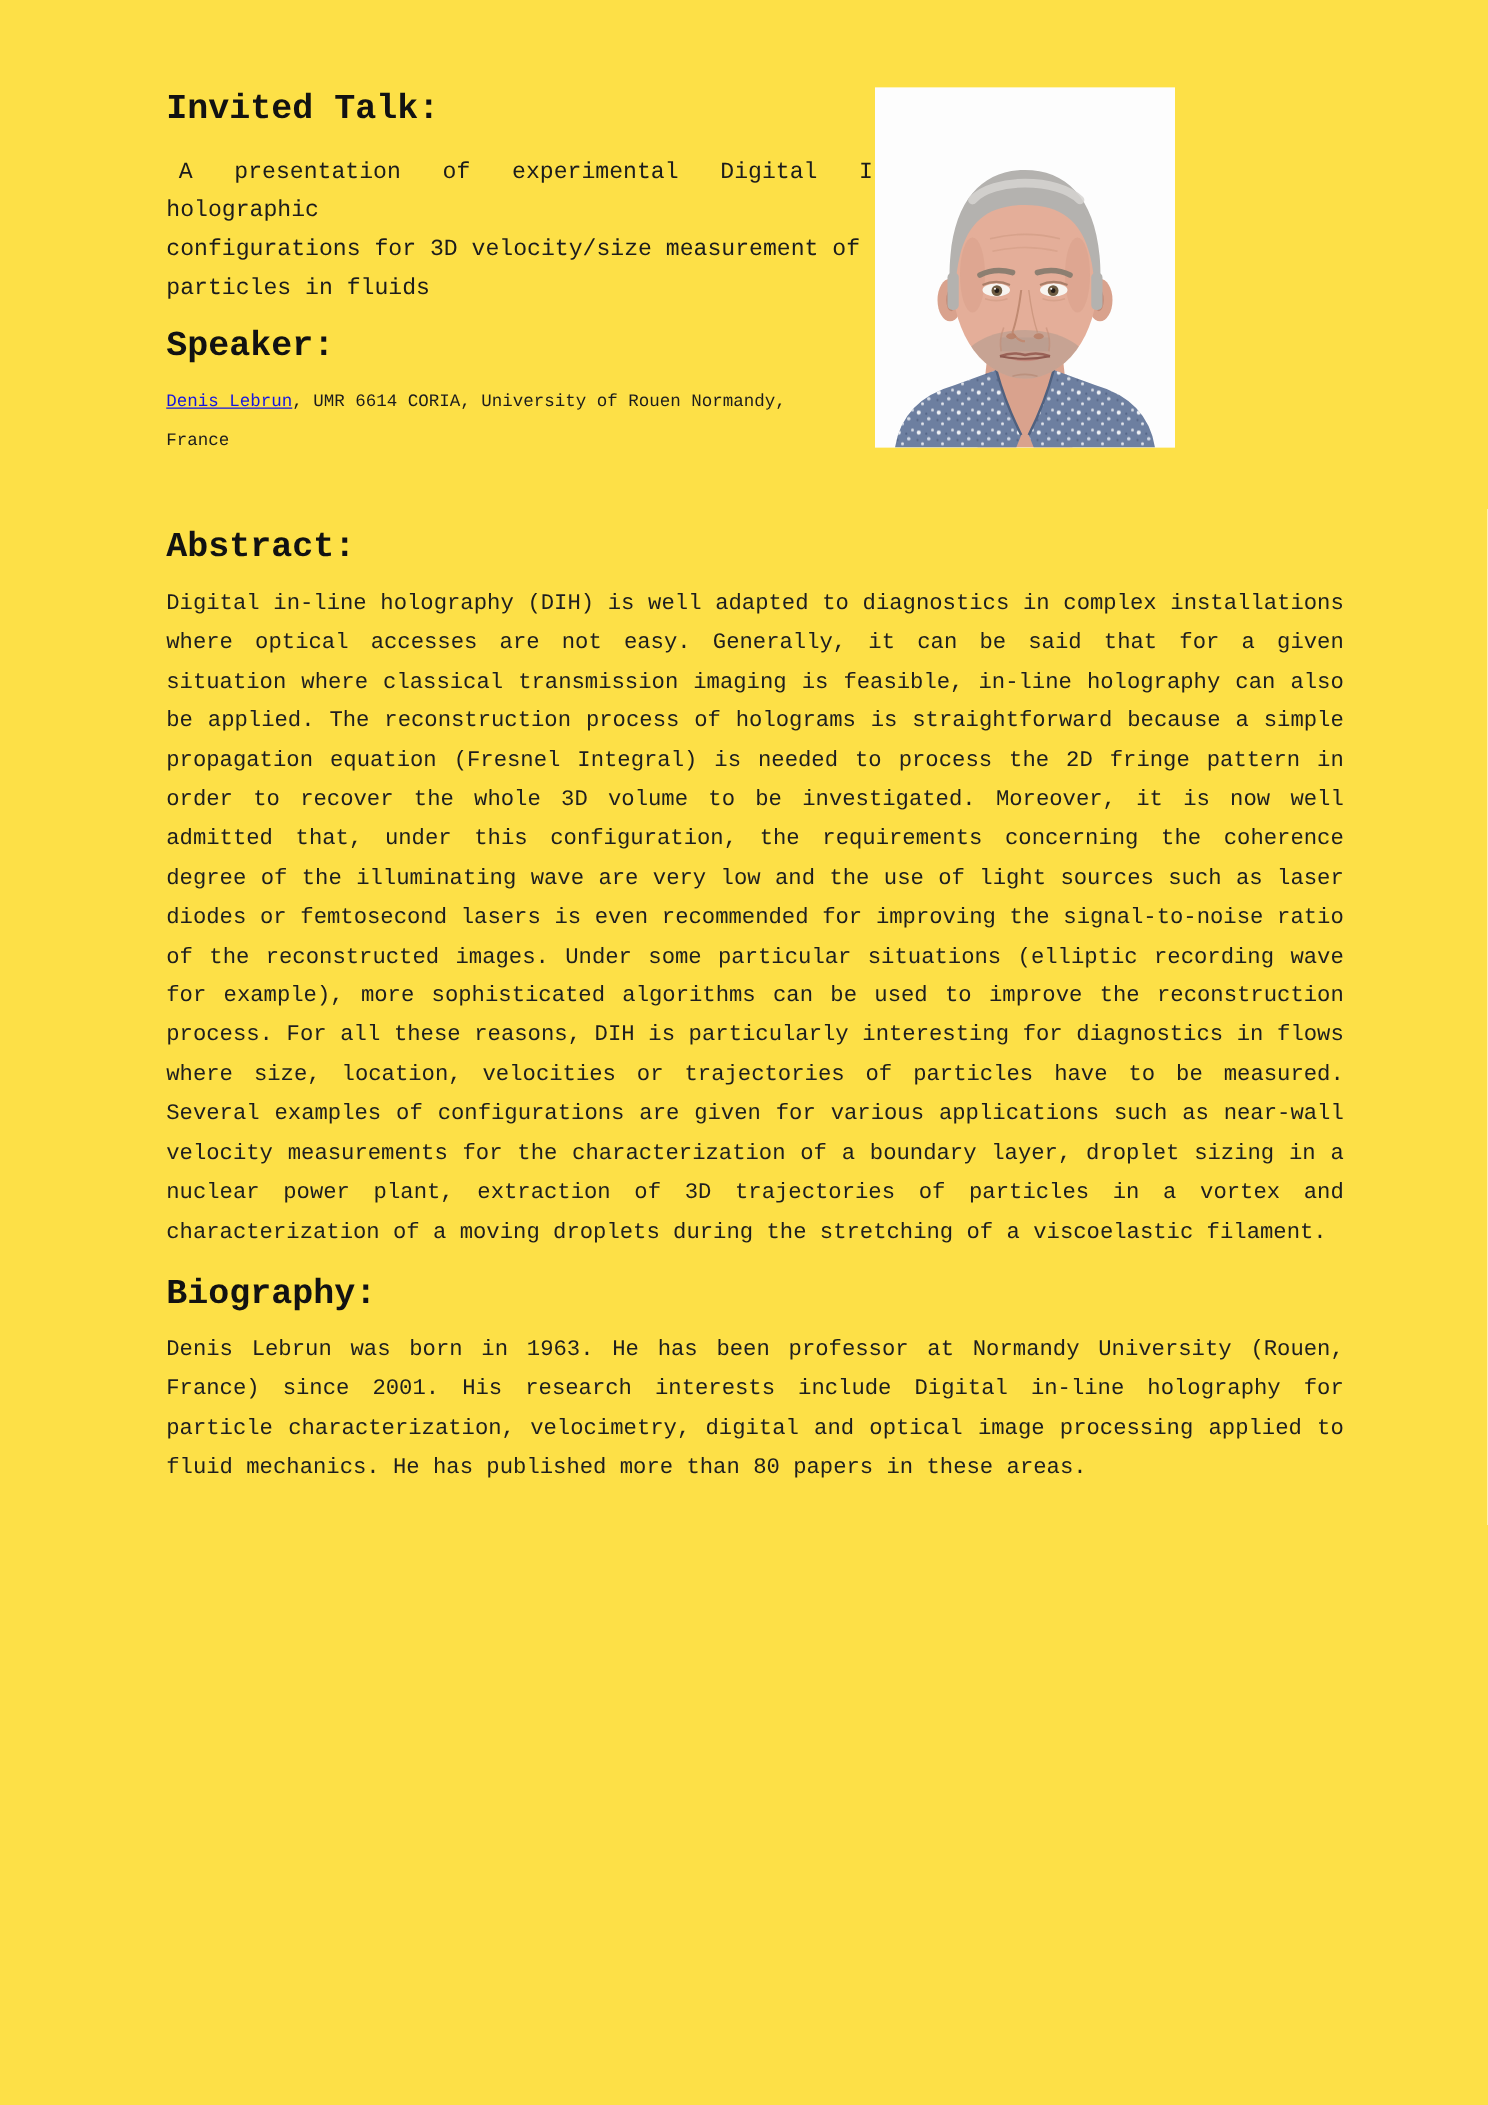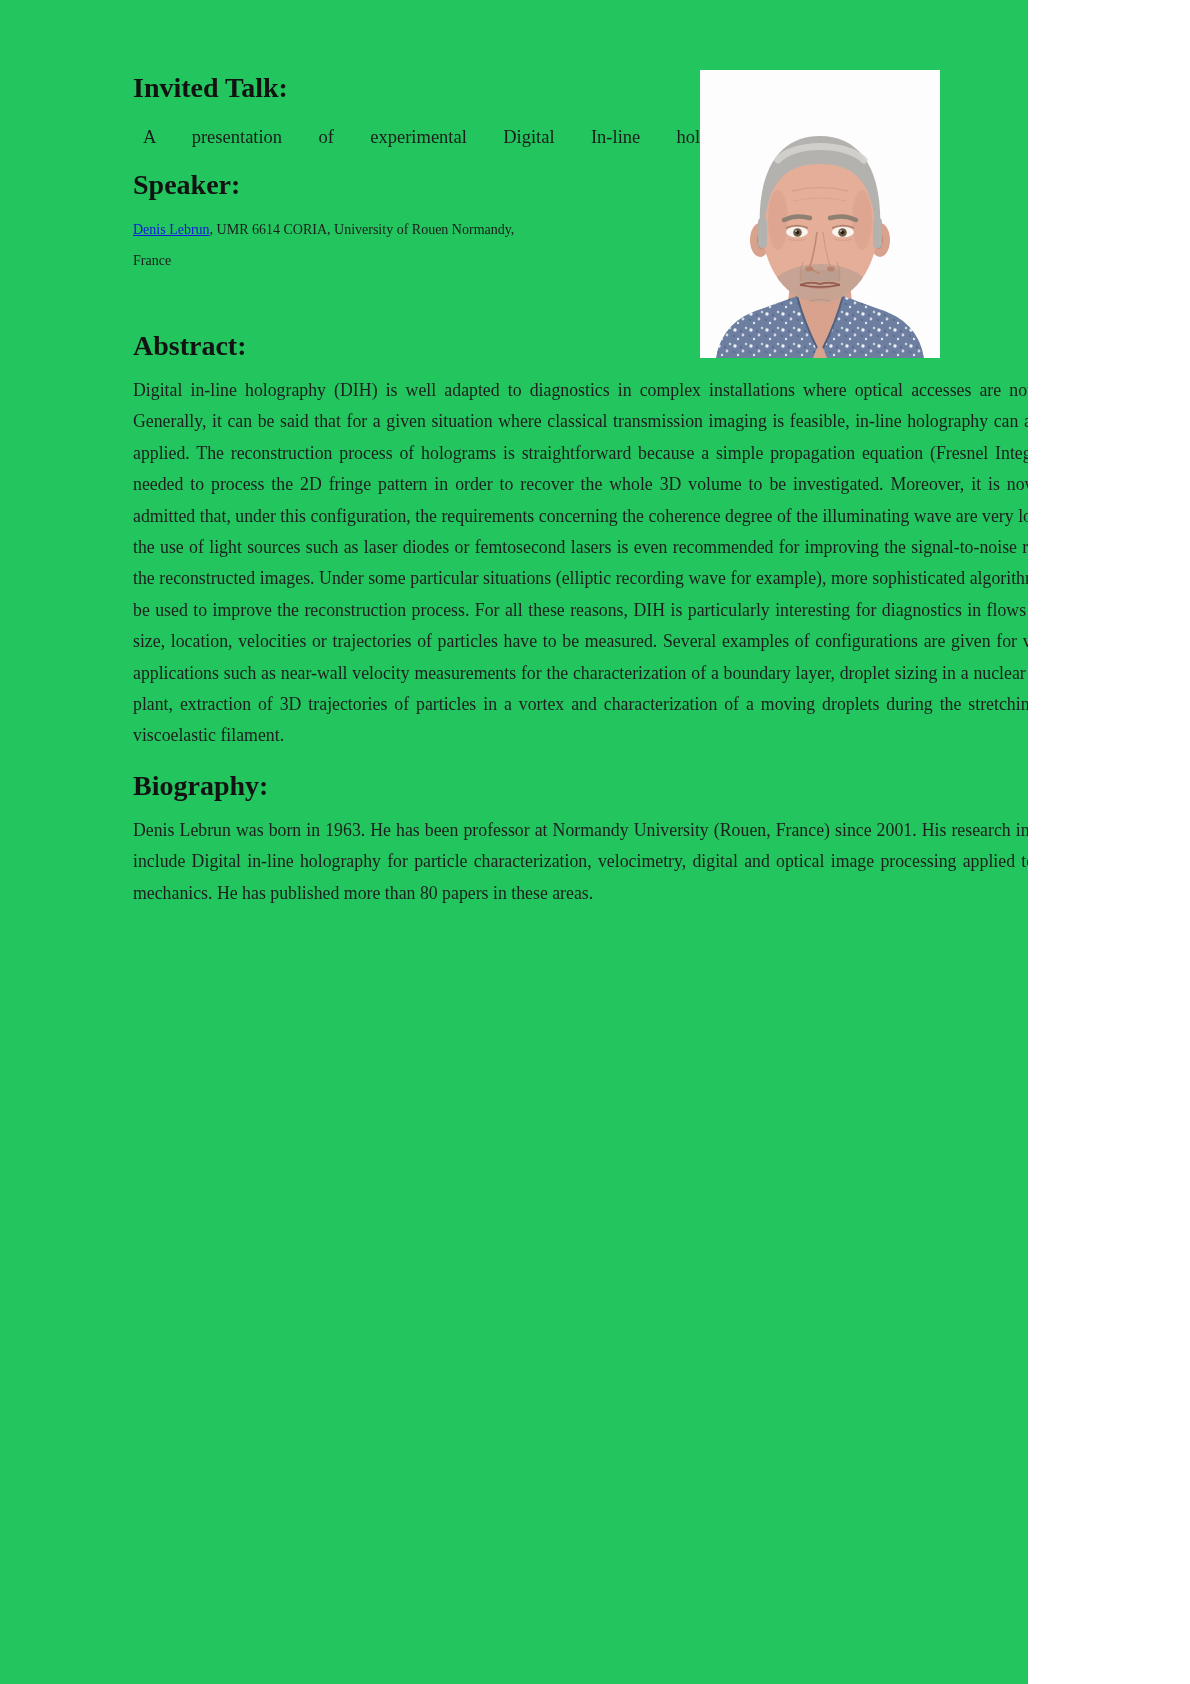--- a/index.html
+++ b/index.html
@@ -1,21 +1,21 @@
 <!DOCTYPE html>
 <html><head>
 <meta charset="utf-8">
 <style>
   html, body { margin: 0; padding: 0; background: #ffffff; }
   .page {
     position: relative;
-    width: 1028px;
+    width: 1190px;
     height: 1684px;
-    background: #22c55e;
-    font-family: Liberation Serif, serif;
+    background: #fde047;
+    font-family: Liberation Mono, monospace;
     color: #1c1c1c;
     overflow: hidden;
   }
   .content {
     position: absolute;
     left: 133px;
     top: 0;
     width: 942px;
     height: 100%;
     padding-top: 72px;
@@ -90,20 +90,21 @@
 </head>
 <body>
 
 <div class="page">
   <div class="content">
 
     <h2 class="section-heading h-invited">Invited Talk:</h2>
 
     <div class="talk-title">
       <div class="talk-title-line1">A presentation of experimental Digital In-line holographic</div>
+      <div class="talk-title-line2">configurations for 3D velocity/size measurement of particles in fluids</div>
     </div>
 
     <h2 class="section-heading h-speaker">Speaker:</h2>
 
     <p class="speaker-para">
       <span class="speaker-line1"><span class="speaker-name">Denis Lebrun</span><span>, UMR 6614 CORIA, University of Rouen Normandy,</span></span>
       <span class="speaker-country">France</span>
     </p>
 
     <h2 class="section-heading h-abstract">Abstract:</h2>

